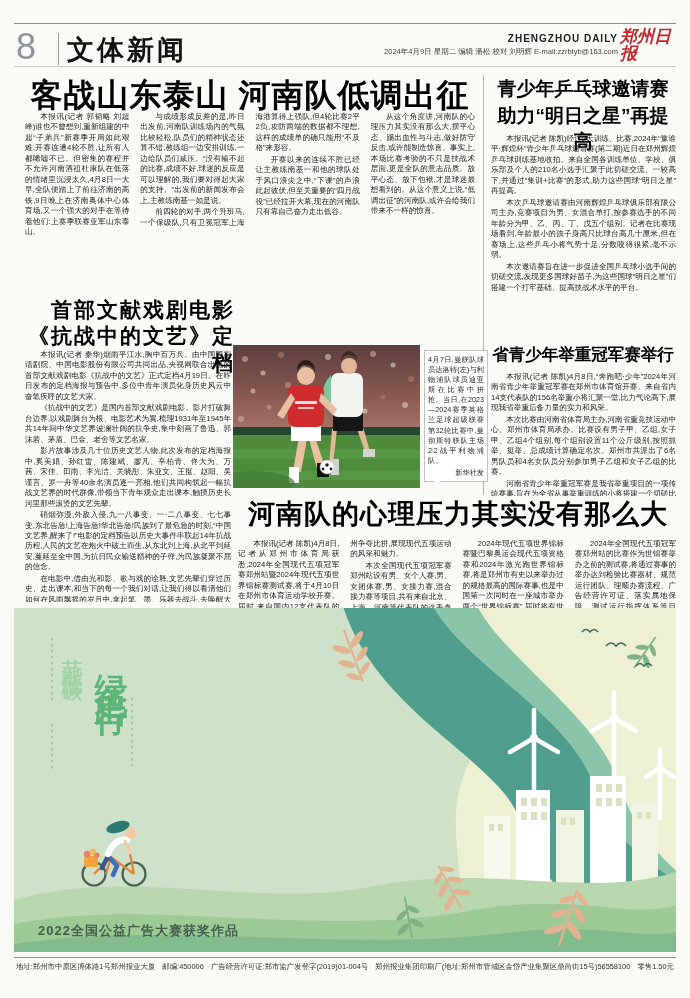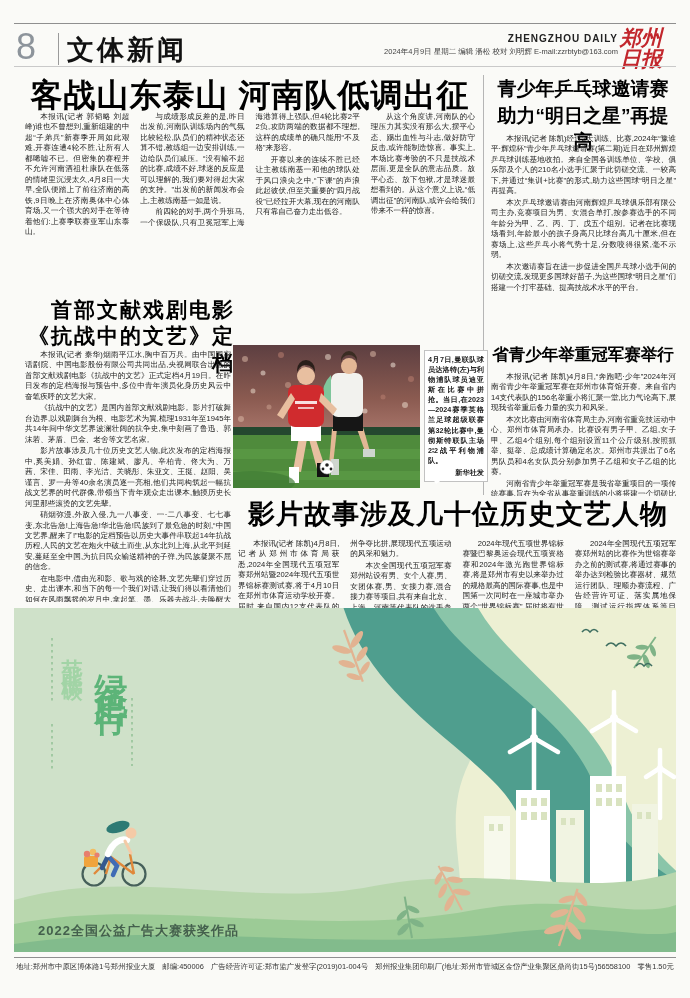--- a/index.html
+++ b/index.html
@@ -6,21 +6,21 @@
   .page{position:relative;width:690px;height:998px;background:#fafaf7;overflow:hidden;
         font-family:"Liberation Sans","DejaVu Sans",sans-serif;color:#1c1c1c;}
   .rule{position:absolute;background:#8f8f8f;}
   
   .pagenum{position:absolute;left:16px;top:26px;font-size:36px;color:#8d949b;font-weight:400;}
   .vdiv{position:absolute;left:58px;top:33px;width:1px;height:32px;background:#9a9a9a;}
   .section{position:absolute;left:67px;top:32px;font-size:27px;font-weight:700;letter-spacing:3px;color:#111;}
   .hdr-right{position:absolute;right:72px;top:33px;text-align:right;}
   .paper-en{font-size:10px;font-weight:700;letter-spacing:1px;color:#222;}
   .dateline{font-size:7.5px;color:#444;margin-top:3px;}
-  .masthead{position:absolute;right:12px;top:28px;width:58px;font-size:21px;line-height:1.0;font-weight:700;
+  .masthead{position:absolute;right:12px;top:28px;width:58px;font-size:17px;line-height:1.0;font-weight:700;
             color:#c2262c;font-family:"Liberation Serif","DejaVu Serif",serif;font-style:italic;letter-spacing:0px;}
   
   .headline-main{position:absolute;left:25px;top:74px;width:450px;text-align:center;
                  font-size:32px;font-weight:900;letter-spacing:1px;color:#000;}
   .headline-right{position:absolute;left:490px;width:186px;text-align:center;font-weight:900;color:#000;}
   .hl-pp{top:76px;font-size:19px;line-height:1.4;}
   .hl-wl{top:344px;font-size:16.5px;}
   .headline-film{position:absolute;left:25px;top:297px;width:210px;font-weight:900;color:#000;
                  font-size:21px;line-height:1.25;letter-spacing:2px;text-align:right;}
   .headline-penta{position:absolute;left:238px;top:496px;width:440px;text-align:center;
@@ -31,21 +31,21 @@
   .cols4{column-count:4;column-gap:11px;}
   .main-body{left:25px;top:112px;width:450px;height:180px;}
   .pp-body{left:491px;top:134px;width:185px;height:202px;}
   .wl-body{left:491px;top:372px;width:185px;height:124px;}
   .film-body{left:25px;top:350px;width:206px;height:252px;}
   .penta-body{left:238px;top:539px;width:438px;height:114px;}
   .col-rule{position:absolute;left:483px;top:75px;width:1px;height:420px;background:#b5b5b5;}
   
   .photo{position:absolute;left:233px;top:345px;width:187px;height:143px;overflow:hidden;background:#6b4a44;}
   .caption{position:absolute;left:424px;top:350px;width:56px;padding:4px 3px 3px;background:#fff;
-           border:1px solid #c2c2c2;font-size:7.2px;line-height:1.4;font-weight:700;color:#222;text-align:justify;}
+           border:1px solid #c2c2c2;font-size:7.2px;line-height:1.4;font-weight:400;color:#222;text-align:justify;}
   .caption .credit{text-align:right;margin-top:2px;}
   .caption:after{content:"";position:absolute;left:8px;bottom:-8px;border:5px solid transparent;
                  border-top-color:#fff;border-left-width:3px;border-right-width:7px;}
   
   .ad{position:absolute;left:14px;top:608px;width:662px;height:344px;background:#cfe1c9;overflow:hidden;}
   .slogan{position:absolute;writing-mode:vertical-rl;text-orientation:upright;font-weight:700;}
   .slogan-small{left:44px;top:34px;font-size:21px;letter-spacing:7px;color:#a2d4a6;}
   .slogan-large{left:74px;top:40px;font-size:33px;letter-spacing:10px;color:#5cb478;}
   .award{position:absolute;left:24px;top:314px;font-size:13px;font-weight:700;color:#44604d;letter-spacing:1px;}
   
@@ -175,21 +175,21 @@
         <circle cx="98" cy="124" r="1.4" fill="#222"></circle>
       <ellipse cx="18" cy="138" rx="44" ry="12" fill="#3f7a33" opacity="0.7"></ellipse>
     </svg>
   </div>
 
   <div class="caption">
     <div>4月7日,曼联队球员达洛特(左)与利物浦队球员迪亚斯在比赛中拼抢。当日,在2023—2024赛季英格兰足球超级联赛第32轮比赛中,曼彻斯特联队主场2∶2战平利物浦队。</div>
     <div class="credit">新华社发</div>
   </div>
 
-  <div class="headline-penta">影片故事涉及几十位历史文艺人物</div>
+  <div class="headline-penta">河南队的心理压力其实没有那么大</div>
   <div class="body-text penta-body cols4">
       <p class="para">本报讯(记者 陈凯)4月8日,记者从郑州市体育局获悉,2024年全国现代五项冠军赛郑州站暨2024年现代五项世界锦标赛测试赛,将于4月10日在郑州市体育运动学校开赛。届时,来自国内12支代表队的132名选手将汇聚“天地之中”郑州争夺比拼,展现现代五项运动的风采和魅力。</p>
       <p class="para">本次全国现代五项冠军赛郑州站设有男、女个人赛,男、女团体赛,男、女接力赛,混合接力赛等项目,共有来自北京、上海、河南等代表队的选手参赛,比赛时间为4月10日至4月25日。</p>
       <p class="para">2024年现代五项世界锦标赛暨巴黎奥运会现代五项资格赛和2024年激光跑世界锦标赛,将是郑州市有史以来举办过的规格最高的国际赛事,也是中国第一次同时在一座城市举办两个“世界锦标赛”,届时将有世界60多个国家和地区的1000多名运动员参赛。</p>
       <p class="para">2024年全国现代五项冠军赛郑州站的比赛作为世锦赛举办之前的测试赛,将通过赛事的举办达到检验比赛器材、规范运行团队、理顺办赛流程、广告经营许可证、落实属地保障、测试运行指挥体系等目的。</p>
     </div>
 
   <div class="ad">
     <svg width="662" height="344" viewBox="0 0 662 344">
       <defs>

